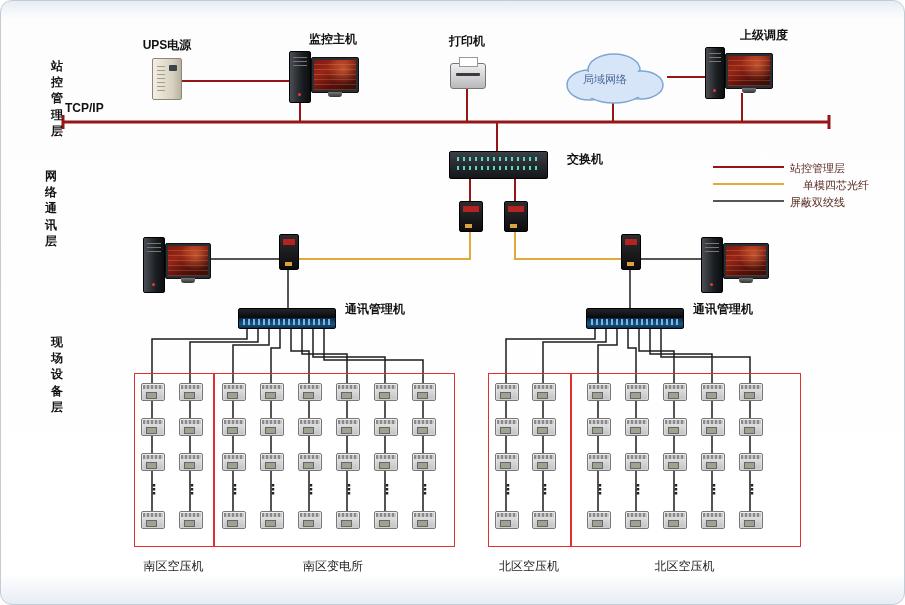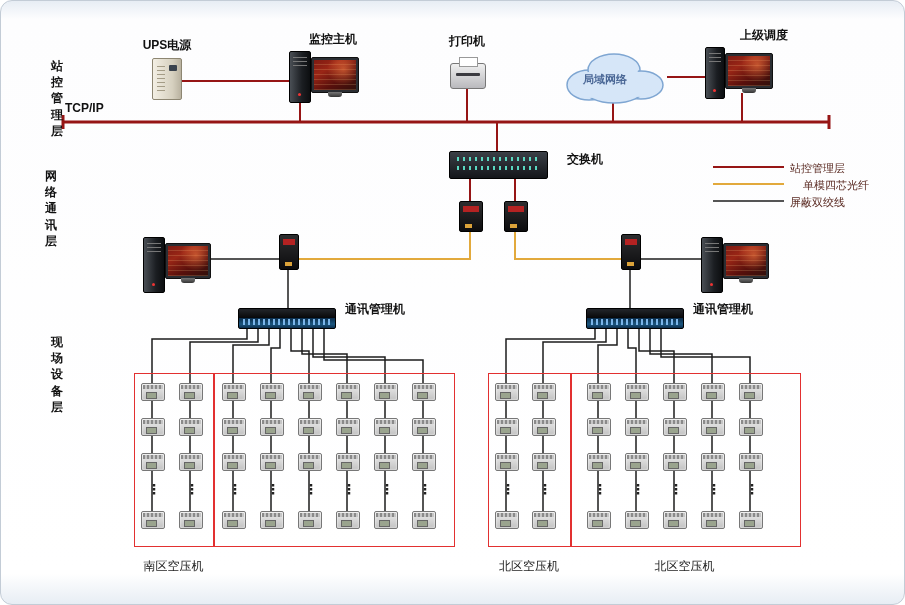--- a/index.html
+++ b/index.html
@@ -63,21 +63,21 @@
 
   #meters{position:absolute;inset:0;z-index:2;}
   .meter{position:absolute;width:22px;height:16px;border-radius:2px;border:1px solid #777;
        background:linear-gradient(#ececec,#c2c2c2);box-shadow:inset 0 0 2px #fff;}
   .meter::before{content:"";position:absolute;left:1px;right:1px;top:1px;height:4px;
        background:repeating-linear-gradient(90deg,#8a8a8a 0 2px,#c6c6c6 2px 4px);}
   .meter::after{content:"";position:absolute;left:4px;top:8px;width:9px;height:5px;background:#9aa48e;border:1px solid #666;}
   .vdots{position:absolute;width:10px;text-align:center;font-weight:700;font-size:14px;line-height:15px;color:#222;z-index:2;}
 
   .cloudwrap{position:absolute;z-index:2;}
-  .cloudlabel{position:absolute;left:0;right:18px;top:25px;text-align:center;font-size:11px;font-weight:700;color:#4a6796;}
+  .cloudlabel{position:absolute;left:0;right:18px;top:25px;text-align:center;font-size:11px;font-weight:400;color:#4a6796;}
 </style>
 </head>
 <body>
 
 <div class="card">
 
   <svg id="wire-layer" width="905" height="605">
     <line class="cat5e bus" x1="62" y1="121" x2="828" y2="121"></line>
     <line class="cat5e bus" x1="62" y1="114" x2="62" y2="128"></line>
     <line class="cat5e bus" x1="828" y1="114" x2="828" y2="128"></line>
@@ -265,16 +265,17 @@
       <div class="vdots" style="left: 744px; top: 481px;">⋮</div>
       <div class="meter" style="left: 738px; top: 510px;"></div>
     </div>
 
   <div class="group-box" style="left:133px;top:372px;width:79px;height:172px"></div>
   <div class="group-box" style="left:212px;top:372px;width:240px;height:172px"></div>
   <div class="group-box" style="left:487px;top:372px;width:82px;height:172px"></div>
   <div class="group-box" style="left:569px;top:372px;width:229px;height:172px"></div>
 
   <div class="glabel" style="left:133px;top:557px;width:79px">南区空压机</div>
+  <div class="glabel" style="left:212px;top:557px;width:240px">南区变电所</div>
   <div class="glabel" style="left:487px;top:557px;width:82px">北区空压机</div>
   <div class="glabel" style="left:569px;top:557px;width:229px">北区空压机</div>
 
 </div>
 
 </body></html>

